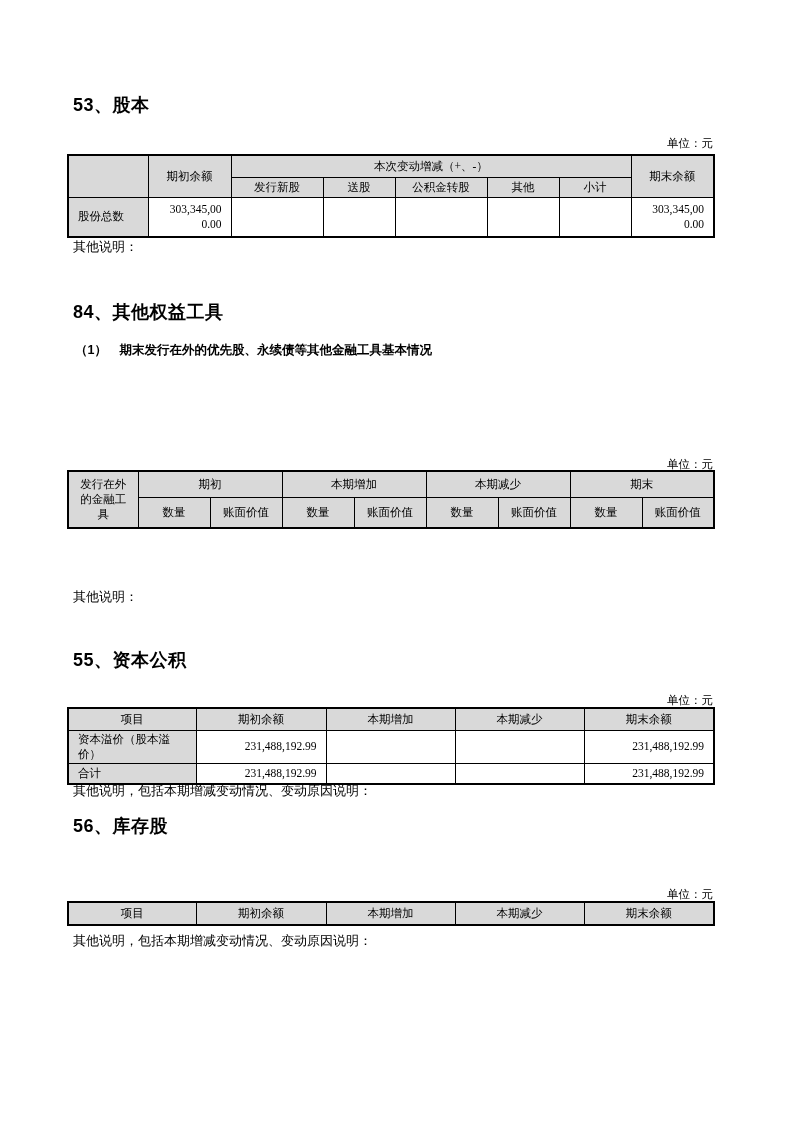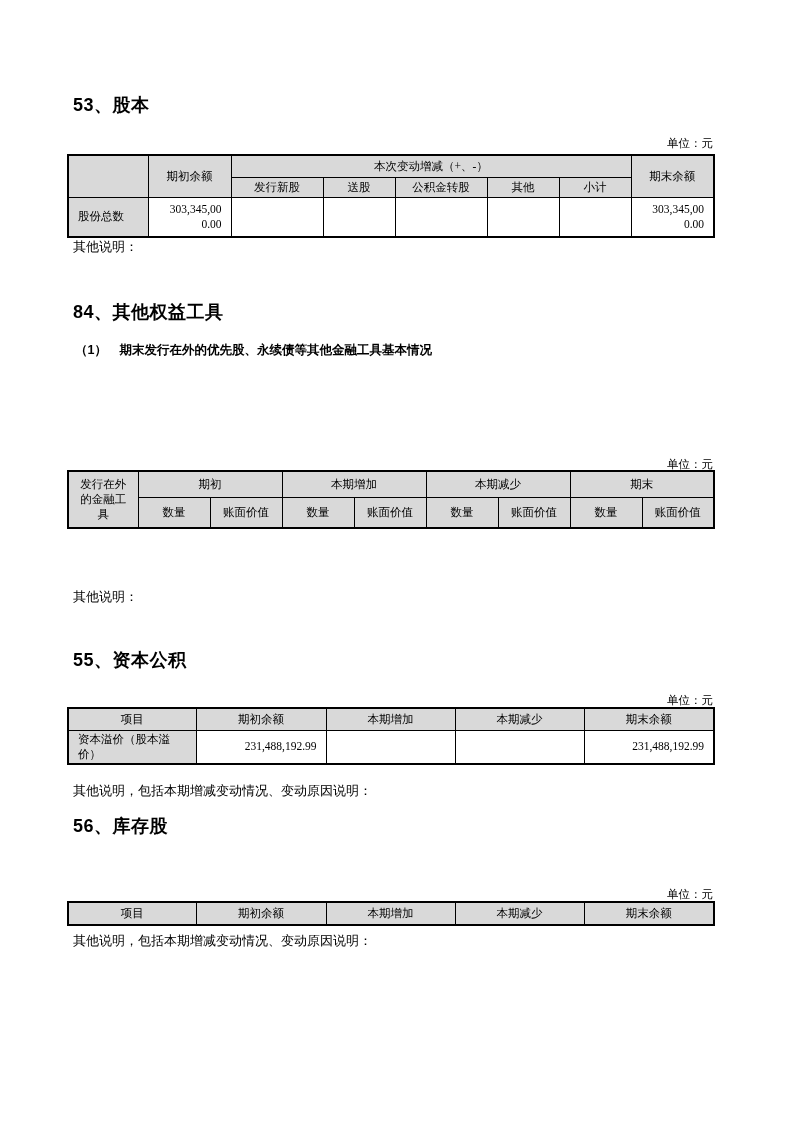--- a/index.html
+++ b/index.html
@@ -161,20 +161,27 @@
       <td class="hd">本期减少</td>
       <td class="hd">期末余额</td>
     </tr>
     <tr class="thickTop" style="height:21px">
       <td class="lbl">资本溢价（股本溢价）</td>
       <td class="num">231,488,192.99</td>
       <td class="blank"></td>
       <td class="blank"></td>
       <td class="num">231,488,192.99</td>
     </tr>
+    <tr style="height:21px">
+      <td class="lbl">合计</td>
+      <td class="num">231,488,192.99</td>
+      <td class="blank"></td>
+      <td class="blank"></td>
+      <td class="num">231,488,192.99</td>
+    </tr>
   </tbody>
     </table>
 
   <div class="abs note" style="top:784px;">其他说明，包括本期增减变动情况、变动原因说明：</div>
 
   <div class="abs heading" style="top:818px;text-align:center;">56、库存股</div>
   <div class="abs unit" style="top:887px;">单位：元</div>
 
   <table class="doc" style="top:901px;">
     <colgroup>

